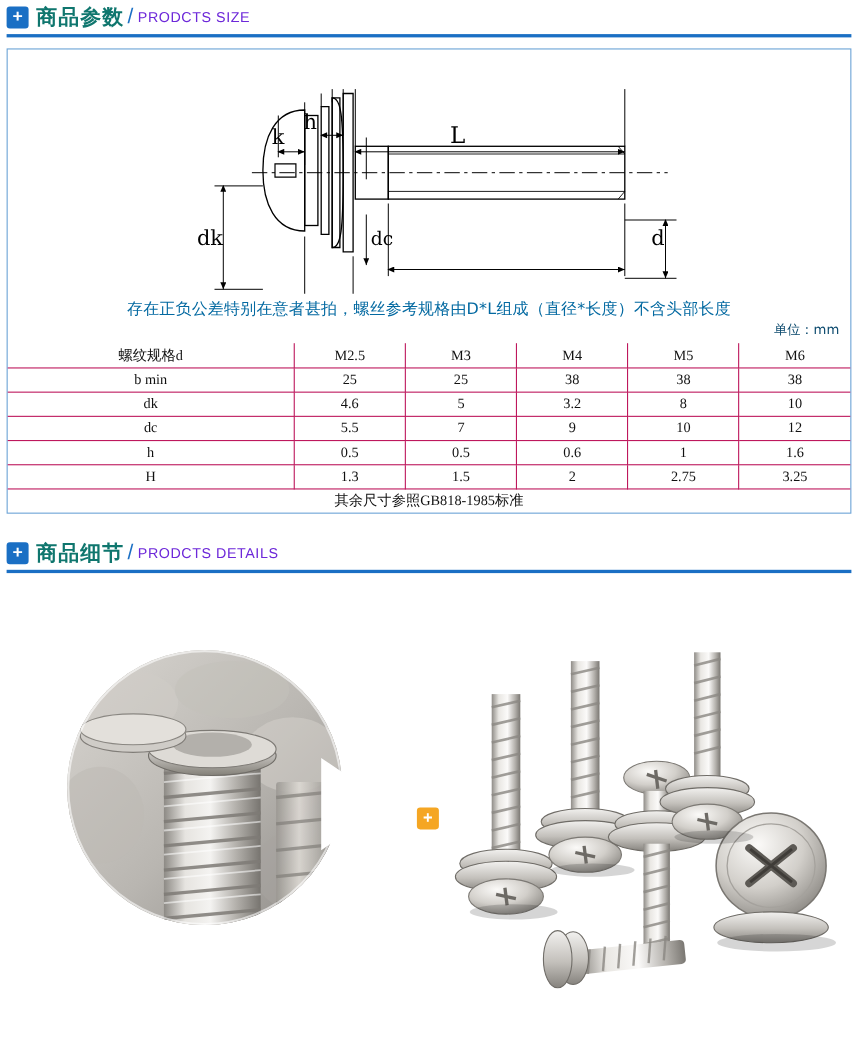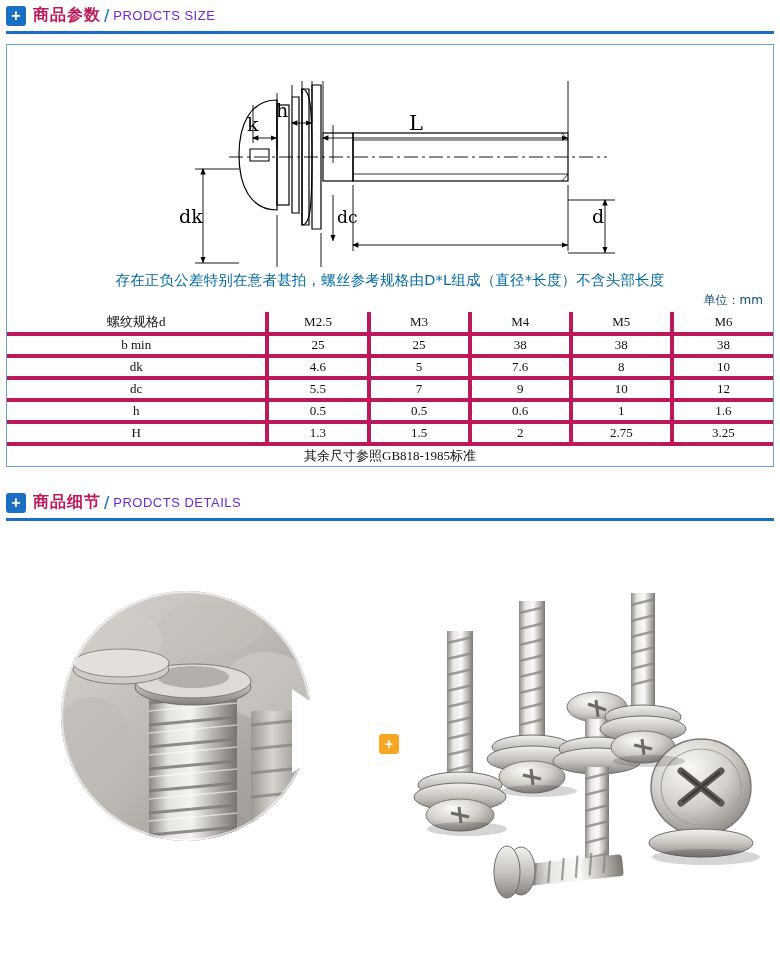--- a/index.html
+++ b/index.html
@@ -29,23 +29,23 @@
     background: #1a6fc4;
     color: #fff;
     font-size: 16px;
     line-height: 19px;
     text-align: center;
     font-weight: bold;
     margin-right: 7px;
     flex: 0 0 auto;
   }
   .sh-cn {
-    font-size: 16px;
+    font-size: 19px;
     font-weight: bold;
-    color: #be185d;
+    color: #0f766e;
     letter-spacing: 1px;
     font-family: Liberation Mono, monospace;
   }
   .sh-slash {
     color: #1a6fc4;
     font-size: 19px;
     margin: 0 4px 0 3px;
     font-weight: 300;
   }
   .sh-en {
@@ -84,21 +84,21 @@
     color: #0c4a6e;
   }
 
   table.spec {
     width: 100%;
     border-collapse: collapse;
     font-family: Liberation Serif, serif;
     font-size: 13px;
   }
   table.spec td {
-    border: 4px solid #be185d;
+    border: 1px solid #be185d;
     text-align: center;
     height: 22px;
     padding: 0 2px;
     color: #111;
   }
   table.spec td.first { width: 34%; }
   table.spec tr td:not(.first) { width: 13.2%; }
   table.spec tr:first-child td { border-top: none; }
   table.spec tr td:first-child { border-left: none; }
   table.spec tr td:last-child { border-right: none; }
@@ -280,21 +280,21 @@
           <td>25</td>
           <td>25</td>
           <td>38</td>
           <td>38</td>
           <td>38</td>
         </tr>
         <tr>
           <td class="first">dk</td>
           <td>4.6</td>
           <td>5</td>
-          <td>7.6</td>
+          <td>3.2</td>
           <td>8</td>
           <td>10</td>
         </tr>
         <tr>
           <td class="first">dc</td>
           <td>5.5</td>
           <td>7</td>
           <td>9</td>
           <td>10</td>
           <td>12</td>

